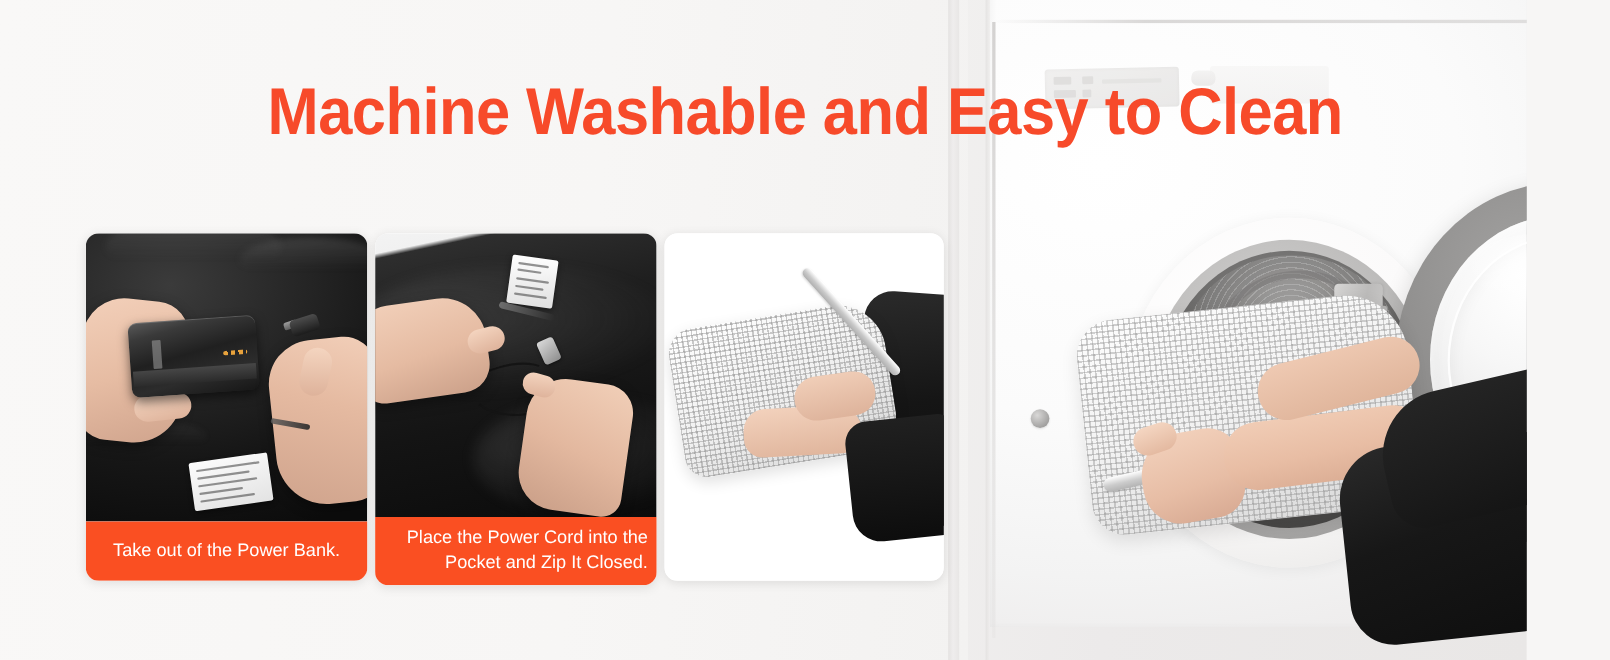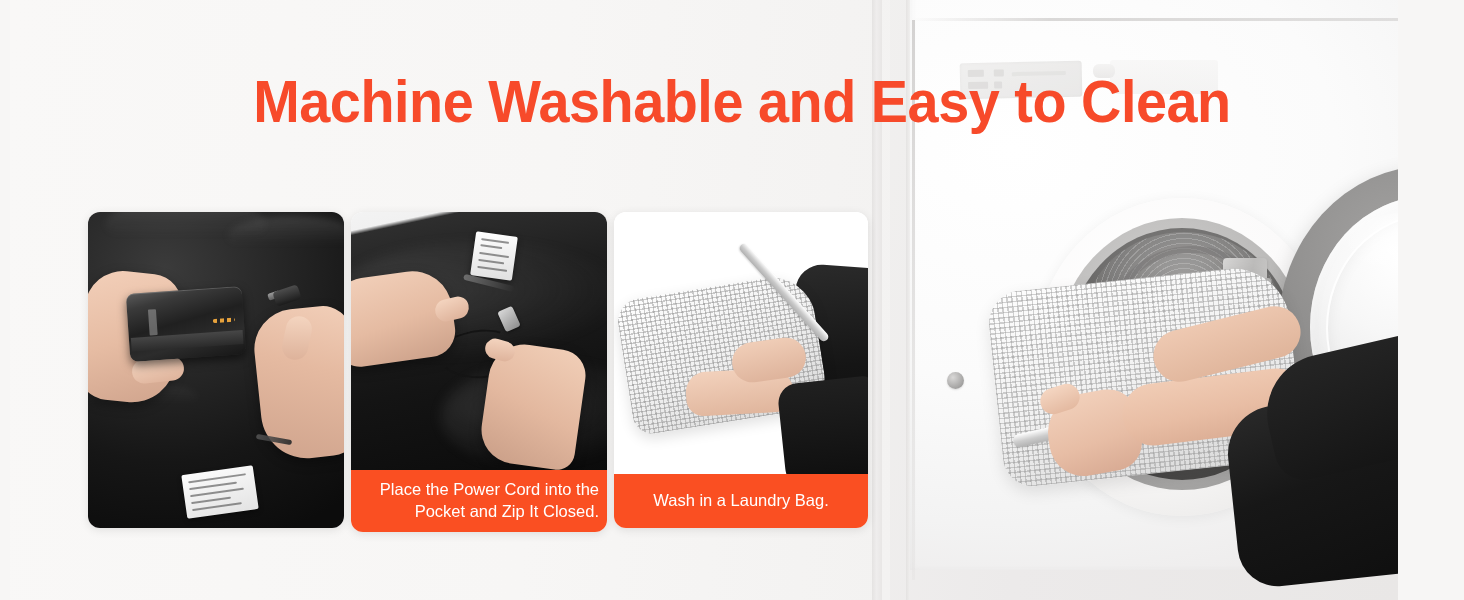--- a/index.html
+++ b/index.html
@@ -13,21 +13,20 @@
     font-family: "Liberation Sans", sans-serif;
     background: #f7f6f5;
   }
 
   #banner {
     position: relative;
     width: 1388px;
     height: 600px;
     overflow: hidden;
     background: #f7f6f5;
-    margin-left: 10px;
   }
 
   
   .bg-scene {
     position: absolute;
     inset: 0;
     background:
       linear-gradient(100deg, #f8f7f6 0%, #f6f5f4 42%, #f1f0ef 58%, #eceaea 74%, #e9e7e6 100%);
   }
   
@@ -695,20 +694,21 @@
         <div class="zip-c1"></div>
 
         <div class="care-label">
           <div class="care-line" style="top:7px;  width:58px;"></div>
           <div class="care-line" style="top:14px; width:48px;"></div>
           <div class="care-line" style="top:21px; width:54px;"></div>
           <div class="care-line" style="top:28px; width:40px;"></div>
           <div class="care-line" style="top:35px; width:50px;"></div>
         </div>
       </div>
+      <div class="card-caption" style="height:54px;">Take out of the Power Bank.</div>
     </div>
 
     <div class="card" style="left:263px; width:256px; height:320px;">
       <div class="card-photo">
         <div class="jacket-bg2"></div>
         <div class="jacket2-sheen"></div>
         <div class="jacket2-sheen" style="left:90px; top:150px; width:220px; height:110px;"></div>
 
         <div class="label-c2">
           <div class="care-line" style="top:6px;  width:28px;"></div>
@@ -735,17 +735,16 @@
       <div class="card-photo">
         <div class="white-bg3"></div>
         <div class="sleeve3"></div>
         <div class="arm3"></div>
         <div class="mesh-bag3"></div>
         <div class="mesh-zip3"></div>
         <div class="hand3"></div>
         <div class="hand3b"></div>
         <div class="sleeve3b"></div>
       </div>
-      <div class="card-caption" style="height:54px;">Wash in a Laundry Bag.</div>
     </div>
 
   </div>
 </div>
 
 </body></html>

